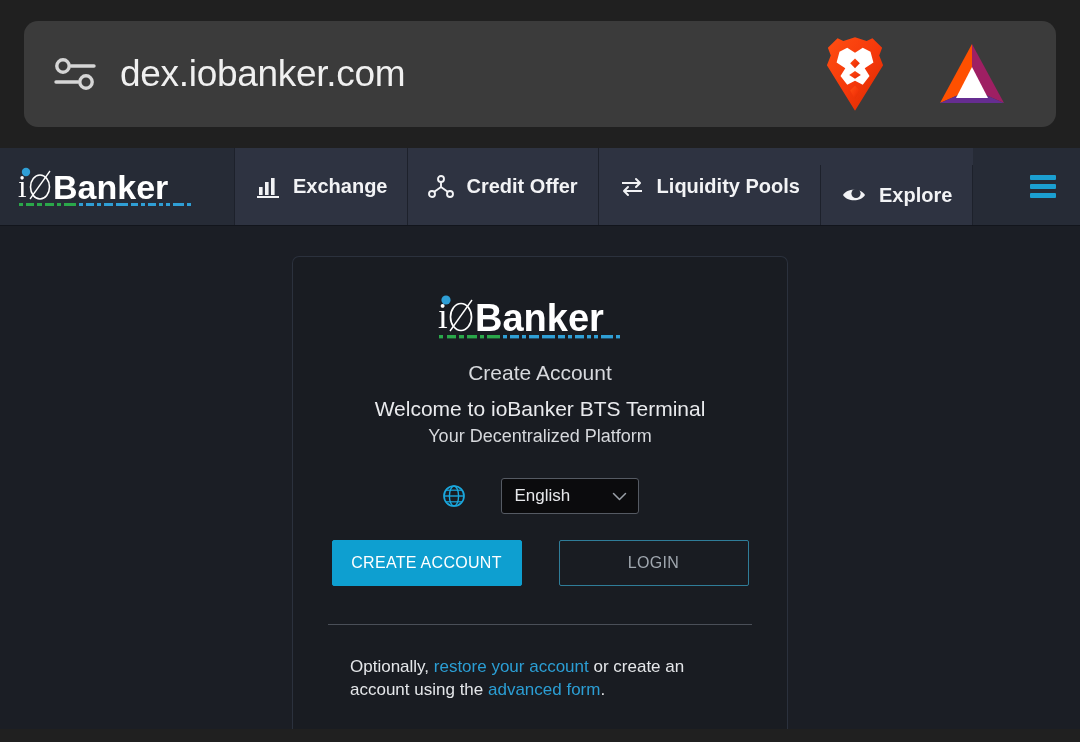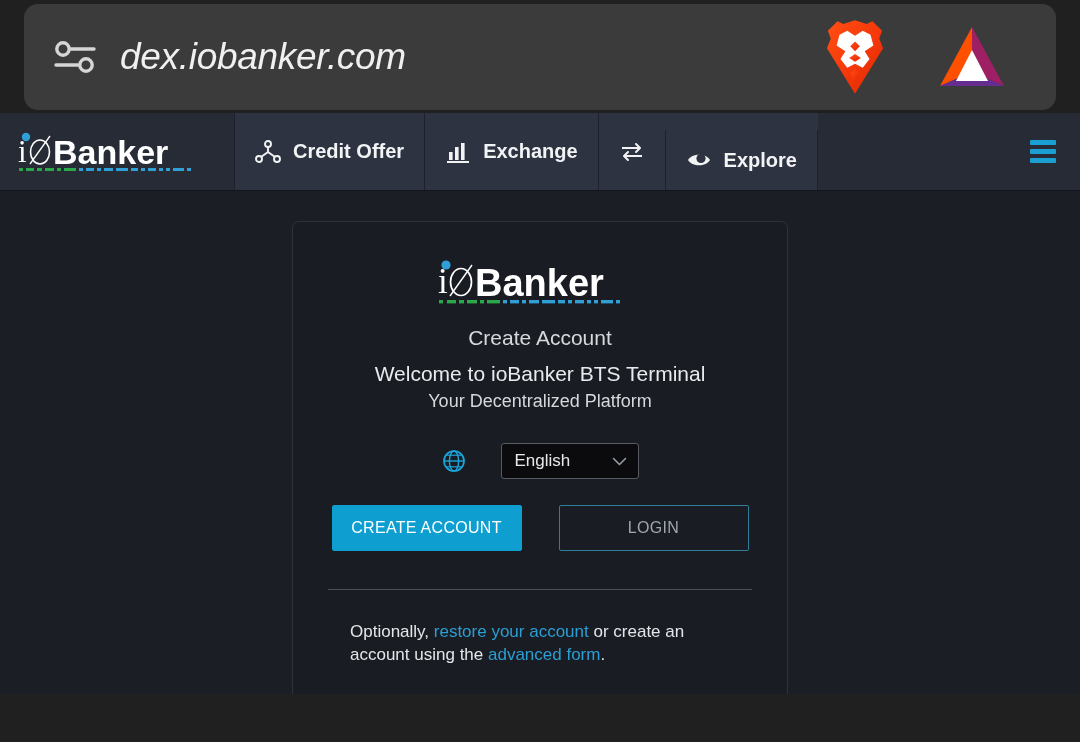--- a/index.html
+++ b/index.html
@@ -12,27 +12,26 @@
 
   body {
     background: #202020;
     font-family: "Liberation Sans", sans-serif;
     color: #e8e8ea;
     -webkit-font-smoothing: antialiased;
   }
 
   
   .browser-chrome {
-    height: 113px;
+    height: 148px;
     background: #202020;
     display: flex;
     align-items: center;
     justify-content: center;
     padding: 0 24px;
-    font-style: italic;
   }
 
   .url-bar {
     width: 1032px;
     height: 106px;
     background: #3b3b3b;
     border-radius: 14px;
     display: flex;
     align-items: center;
     padding: 0 26px 0 28px;
@@ -335,47 +334,48 @@
         <rect x="160" y="40" width="11" height="3" fill="#2f9fd6"></rect>
         <rect x="174" y="40" width="4" height="3" fill="#2f9fd6"></rect>
       </g>
     </svg>
   </div>
 
   <div class="nav-items">
 
     <div class="nav-item">
       <svg class="nav-icon" viewBox="0 0 26 26">
+        <rect x="4" y="13" width="3.6" height="8" fill="#f2f3f5"></rect>
+        <rect x="10" y="8" width="3.6" height="13" fill="#f2f3f5"></rect>
+        <rect x="16" y="4" width="3.6" height="17" fill="#f2f3f5"></rect>
+        <rect x="2" y="22" width="22" height="2" fill="#f2f3f5"></rect>
+      </svg>
+      <span>Exchange</span>
+    </div>
+
+    <div class="nav-item">
+      <svg class="nav-icon" viewBox="0 0 26 26">
         <circle cx="13" cy="5" r="3" fill="none" stroke="#f2f3f5" stroke-width="1.9"></circle>
         <circle cx="4" cy="20" r="3" fill="none" stroke="#f2f3f5" stroke-width="1.9"></circle>
         <circle cx="22" cy="20" r="3" fill="none" stroke="#f2f3f5" stroke-width="1.9"></circle>
         <line x1="13" y1="8" x2="13" y2="13" stroke="#f2f3f5" stroke-width="1.9"></line>
         <line x1="13" y1="13" x2="6" y2="18" stroke="#f2f3f5" stroke-width="1.9"></line>
         <line x1="13" y1="13" x2="20" y2="18" stroke="#f2f3f5" stroke-width="1.9"></line>
       </svg>
       <span>Credit Offer</span>
     </div>
 
     <div class="nav-item">
       <svg class="nav-icon" viewBox="0 0 26 26">
-        <rect x="4" y="13" width="3.6" height="8" fill="#f2f3f5"></rect>
-        <rect x="10" y="8" width="3.6" height="13" fill="#f2f3f5"></rect>
-        <rect x="16" y="4" width="3.6" height="17" fill="#f2f3f5"></rect>
-        <rect x="2" y="22" width="22" height="2" fill="#f2f3f5"></rect>
-      </svg>
-      <span>Exchange</span>
-    </div>
-
-    <div class="nav-item">
-      <svg class="nav-icon" viewBox="0 0 26 26">
         <line x1="3" y1="9" x2="21" y2="9" stroke="#f2f3f5" stroke-width="2"></line>
         <polyline points="17,5 21,9 17,13" fill="none" stroke="#f2f3f5" stroke-width="2" stroke-linecap="round" stroke-linejoin="round"></polyline>
         <line x1="5" y1="17" x2="23" y2="17" stroke="#f2f3f5" stroke-width="2"></line>
         <polyline points="9,13 5,17 9,21" fill="none" stroke="#f2f3f5" stroke-width="2" stroke-linecap="round" stroke-linejoin="round"></polyline>
       </svg>
+      <span>Liquidity Pools</span>
     </div>
 
     <div class="nav-item">
       <svg class="nav-icon" viewBox="0 0 26 26">
         <path d="M2 13 C6 6 20 6 24 13 C20 20 6 20 2 13 Z" fill="#f2f3f5"></path>
         <circle cx="15" cy="11.5" r="4.6" fill="#2e3341"></circle>
       </svg>
       <span>Explore</span>
     </div>
 

